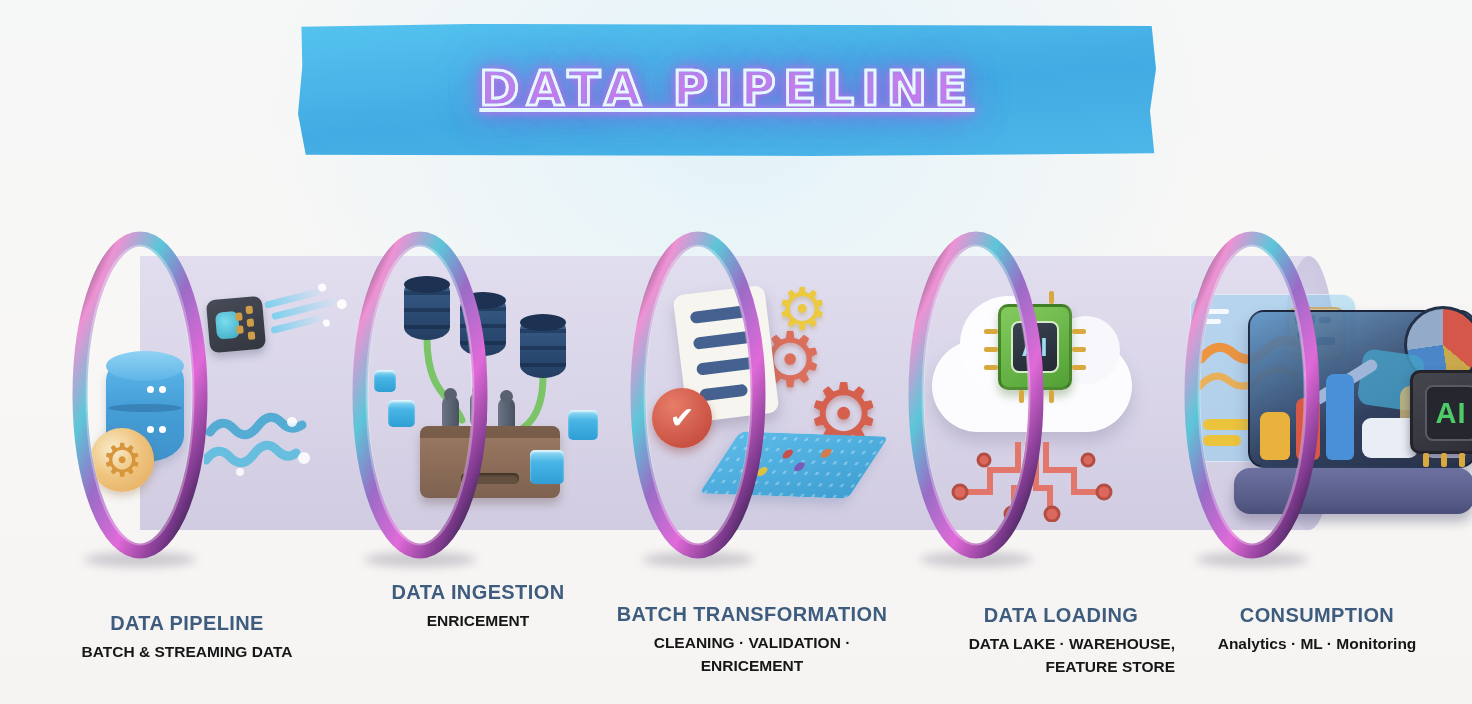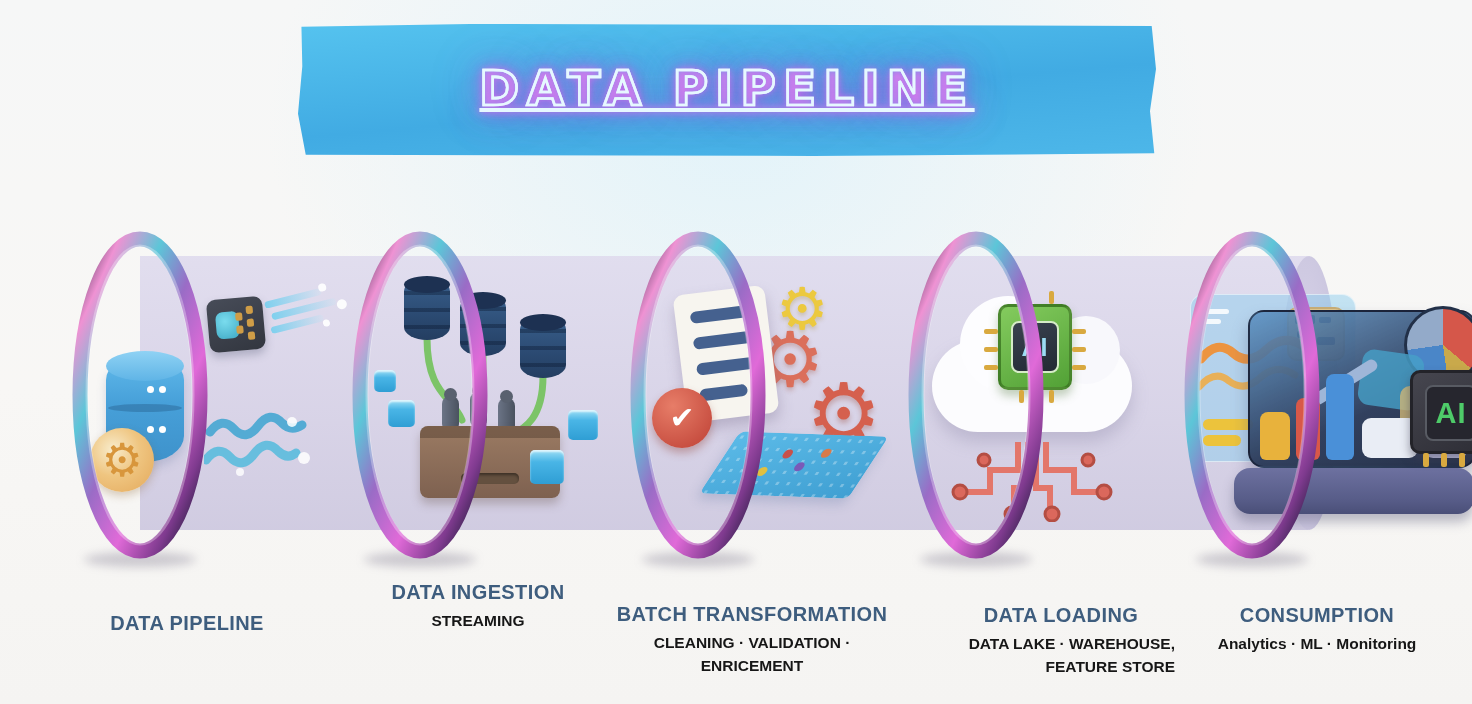--- a/index.html
+++ b/index.html
@@ -403,24 +403,25 @@
     <ellipse cx="68" cy="165" rx="60" ry="156" fill="none" stroke="url(#ringGrad)" stroke-width="15"></ellipse>
     <ellipse cx="68" cy="165" rx="53" ry="149" fill="none" stroke="rgba(255,255,255,.3)" stroke-width="3"></ellipse>
   </svg>
   <svg class="ring" style="left:1184px" viewBox="0 0 136 330">
     <ellipse cx="68" cy="165" rx="60" ry="156" fill="none" stroke="url(#ringGrad)" stroke-width="15"></ellipse>
     <ellipse cx="68" cy="165" rx="53" ry="149" fill="none" stroke="rgba(255,255,255,.3)" stroke-width="3"></ellipse>
   </svg>
 
   <div class="stage-label" style="left:27px; top:612px">
     <h2>DATA PIPELINE</h2>
+    <p>BATCH &amp; STREAMING DATA</p>
   </div>
   <div class="stage-label" style="left:318px; top:581px">
     <h2>DATA INGESTION</h2>
-    <p>STREAMING</p>
+    <p>ENRICEMENT</p>
   </div>
   <div class="stage-label" style="left:592px; top:603px">
     <h2>BATCH TRANSFORMATION</h2>
     <p class="sub-w230">CLEANING · VALIDATION · ENRICEMENT</p>
   </div>
   <div class="stage-label" style="left:901px; top:604px">
     <h2>DATA LOADING</h2>
     <p class="sub-w225">DATA LAKE · WAREHOUSE, FEATURE STORE</p>
   </div>
   <div class="stage-label" style="left:1157px; top:604px">

